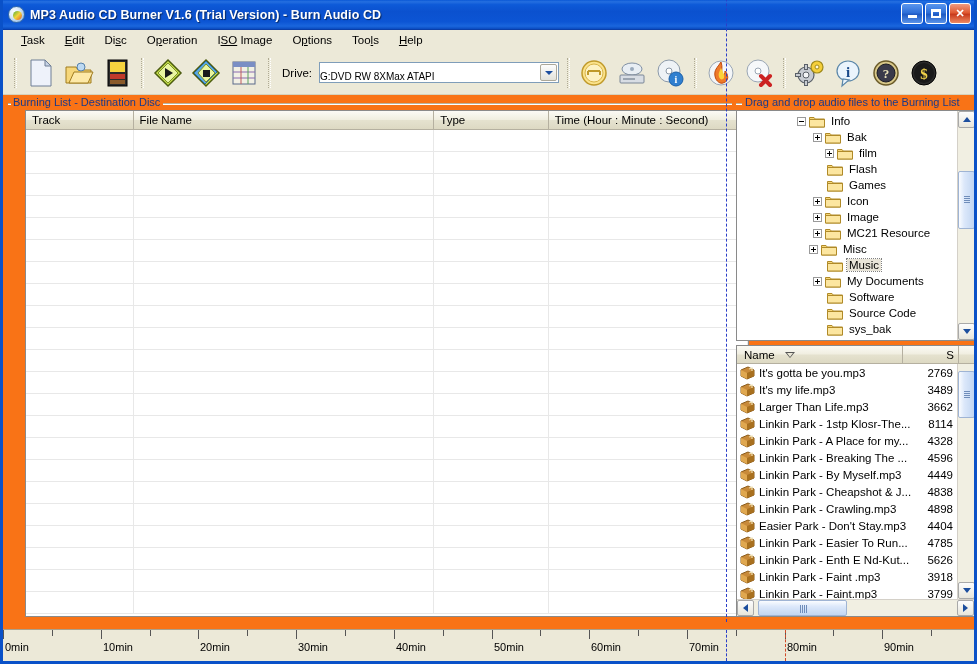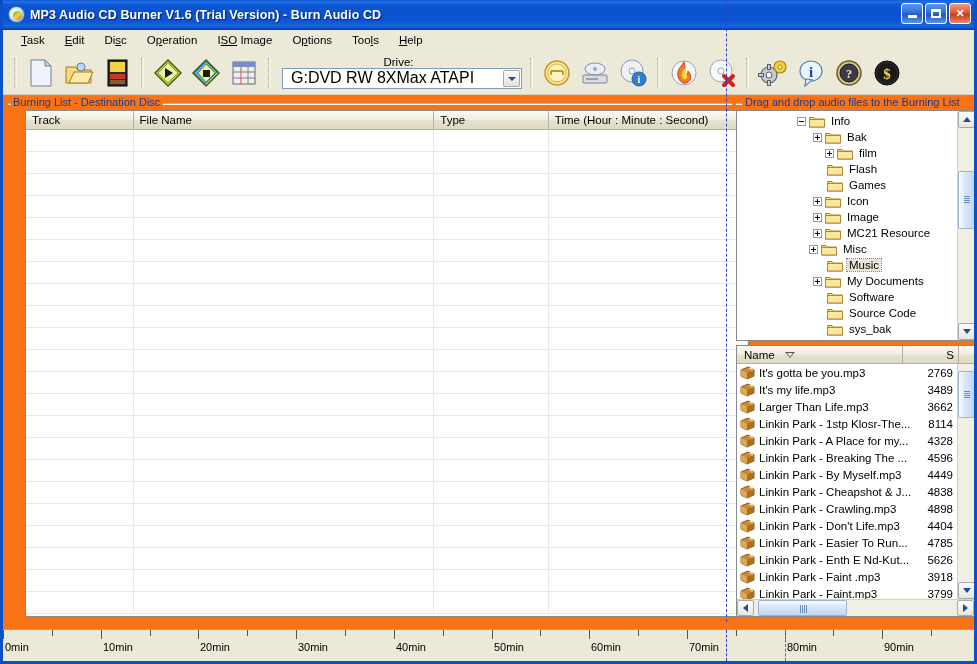--- a/index.html
+++ b/index.html
@@ -91,27 +91,27 @@
     border-right: 1px dotted #ffffff;
     flex: none;
   }
   .tbtn {
     width: 36px; height: 36px; margin: 0 1px;
     display:flex; align-items:center; justify-content:center;
     border: 1px solid transparent; border-radius: 3px;
     cursor: pointer; flex: none;
   }
   .tbtn svg { display:block; }
-  #drive-wrap { display:flex; align-items:center; margin-left: 6px; flex-direction: column; }
+  #drive-wrap { display:flex; align-items:center; margin-left: 6px; }
   #drive-label { font-size:11.5px; margin-right:7px; }
   #drive-combo {
     width: 240px; height: 21px; background:#fff;
     border: 1px solid #7f9db9;
-    display:flex; align-items:flex-start; position:relative;
-    font-size: 16px; padding-left: 8px; cursor:pointer;
+    display:flex; align-items:flex-end; position:relative;
+    font-size: 10px; padding-left: 0; cursor:pointer;
   }
   #drive-combo .arrow {
     position:absolute; right:1px; top:1px; width:17px; height:17px;
     background: linear-gradient(to bottom,#fdfdfd,#e3e3db);
     border:1px solid #aca899; border-radius:2px;
     display:flex; align-items:center; justify-content:center;
   }
   #drive-combo .arrow i {
     width:0;height:0;border-left:4px solid transparent;border-right:4px solid transparent;
     border-top:4px solid #1c4e9e; display:block;
@@ -885,21 +885,21 @@
             <span class="fl-name">Linkin Park - Crawling.mp3</span>
             <span class="fl-size">4898</span>
           </div>
           <div class="fl-row">
             <span class="mp3ico"><svg width="17" height="14" viewBox="0 0 17 14">
                 <polygon points="2,4 9,1 15,4 15,10 8,13 2,10" fill="#c88a3a" stroke="#8a5a18" stroke-width="1"></polygon>
                 <polygon points="2,4 8,7 8,13 2,10" fill="#e0a850"></polygon>
                 <polygon points="8,7 15,4 15,10 8,13" fill="#a8701f"></polygon>
                 <path d="M10 3 l3 -1 l0 3" stroke="#f0e0b0" stroke-width="1.2" fill="none"></path>
               </svg></span>
-            <span class="fl-name">Linkin Park - Don't Life.mp3</span>
+            <span class="fl-name">Easier Park - Don't Stay.mp3</span>
             <span class="fl-size">4404</span>
           </div>
           <div class="fl-row">
             <span class="mp3ico"><svg width="17" height="14" viewBox="0 0 17 14">
                 <polygon points="2,4 9,1 15,4 15,10 8,13 2,10" fill="#c88a3a" stroke="#8a5a18" stroke-width="1"></polygon>
                 <polygon points="2,4 8,7 8,13 2,10" fill="#e0a850"></polygon>
                 <polygon points="8,7 15,4 15,10 8,13" fill="#a8701f"></polygon>
                 <path d="M10 3 l3 -1 l0 3" stroke="#f0e0b0" stroke-width="1.2" fill="none"></path>
               </svg></span>
             <span class="fl-name">Linkin Park - Easier To Run...</span>

